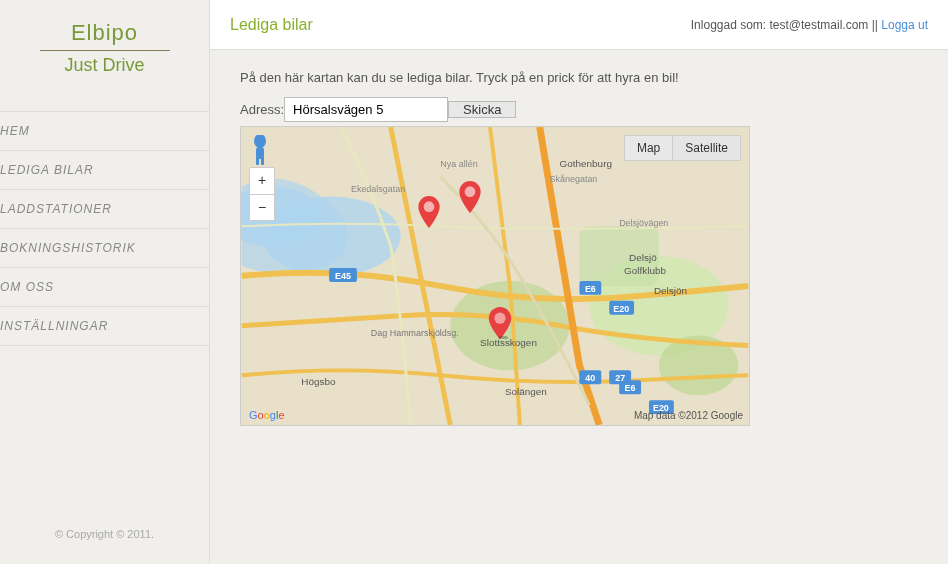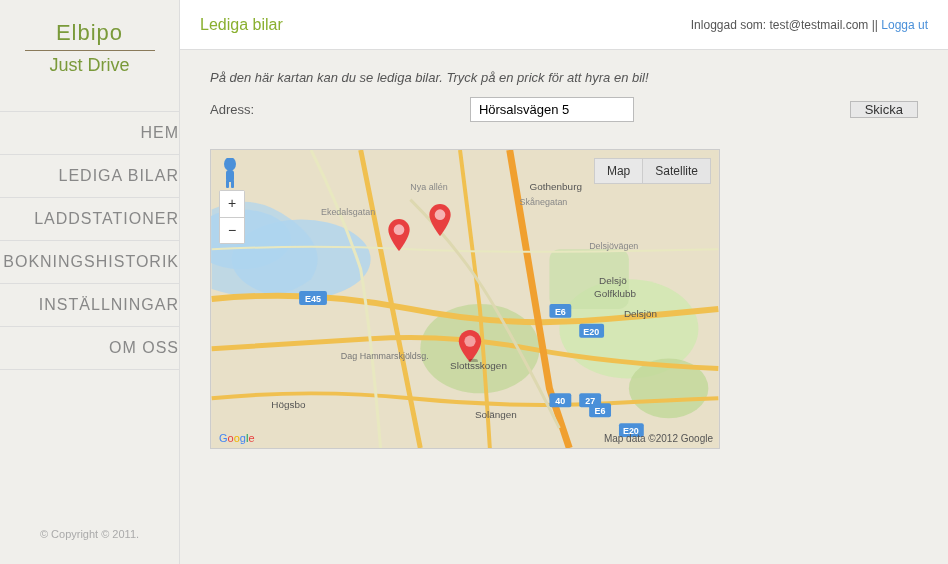--- a/index.html
+++ b/index.html
@@ -9,21 +9,21 @@
       color: #333;
       font-size: 13px;
     }
     .layout {
       display: flex;
       min-height: 564px;
       width: 948px;
     }
     
     .sidebar {
-      width: 180px;
+      width: 210px;
       background: #f0efeb;
       border-right: 1px solid #ddd;
       display: flex;
       flex-direction: column;
       padding-top: 20px;
     }
     .sidebar-logo {
       text-align: center;
       margin-bottom: 5px;
     }
@@ -43,28 +43,29 @@
       font-size: 18px;
       color: #7a9a3a;
       font-weight: normal;
     }
     .sidebar-nav {
       margin-top: 30px;
       border-top: 1px solid #ddd;
     }
     .sidebar-nav-item {
       display: block;
-      text-align: right;
+      text-align: left;
       padding: 12px 0;
       border-bottom: 1px solid #ddd;
       color: #888;
-      font-size: 16px;
+      font-size: 12px;
       letter-spacing: 1px;
       text-decoration: none;
       cursor: pointer;
+      font-style: italic;
     }
     .sidebar-footer {
       margin-top: auto;
       padding: 20px 10px 20px;
       text-align: center;
       color: #aaa;
       font-size: 11px;
       line-height: 1.6;
     }
     
@@ -95,31 +96,29 @@
     .topbar-user a {
       color: #4a90d9;
       text-decoration: none;
     }
     
     .content {
       padding: 20px 30px;
       flex: 1;
     }
     .page-instruction {
-      font-style: italic;
       color: #555;
       font-size: 13px;
       margin-bottom: 12px;
     }
     .address-row {
       display: flex;
       align-items: center;
-      margin-bottom: 27px;
+      margin-bottom: 4px;
       gap: 0;
-      justify-content: space-between;
     }
     .address-label {
       color: #555;
       font-size: 13px;
     }
     .address-input {
       border: 1px solid #bbb;
       padding: 4px 8px;
       font-size: 13px;
       width: 164px;
@@ -243,22 +242,22 @@
       <div class="sidebar-logo-top">Elbipo</div>
       <hr class="sidebar-logo-divider">
       <div class="sidebar-logo-bottom">Just Drive</div>
     </div>
     <nav class="sidebar-nav">
 
     <a class="sidebar-nav-item">HEM</a>
         <a class="sidebar-nav-item">LEDIGA BILAR</a>
         <a class="sidebar-nav-item">LADDSTATIONER</a>
         <a class="sidebar-nav-item">BOKNINGSHISTORIK</a>
+        <a class="sidebar-nav-item">OM OSS</a>
         <a class="sidebar-nav-item">INSTÄLLNINGAR</a>
-        <a class="sidebar-nav-item">OM OSS</a>
       </nav>
     <div class="sidebar-footer">
       <div>© Copyright © 2011.</div>
     </div>
   </aside>
 
   <main class="main">
 
     <div class="topbar">
       <span class="topbar-title">Lediga bilar</span>

